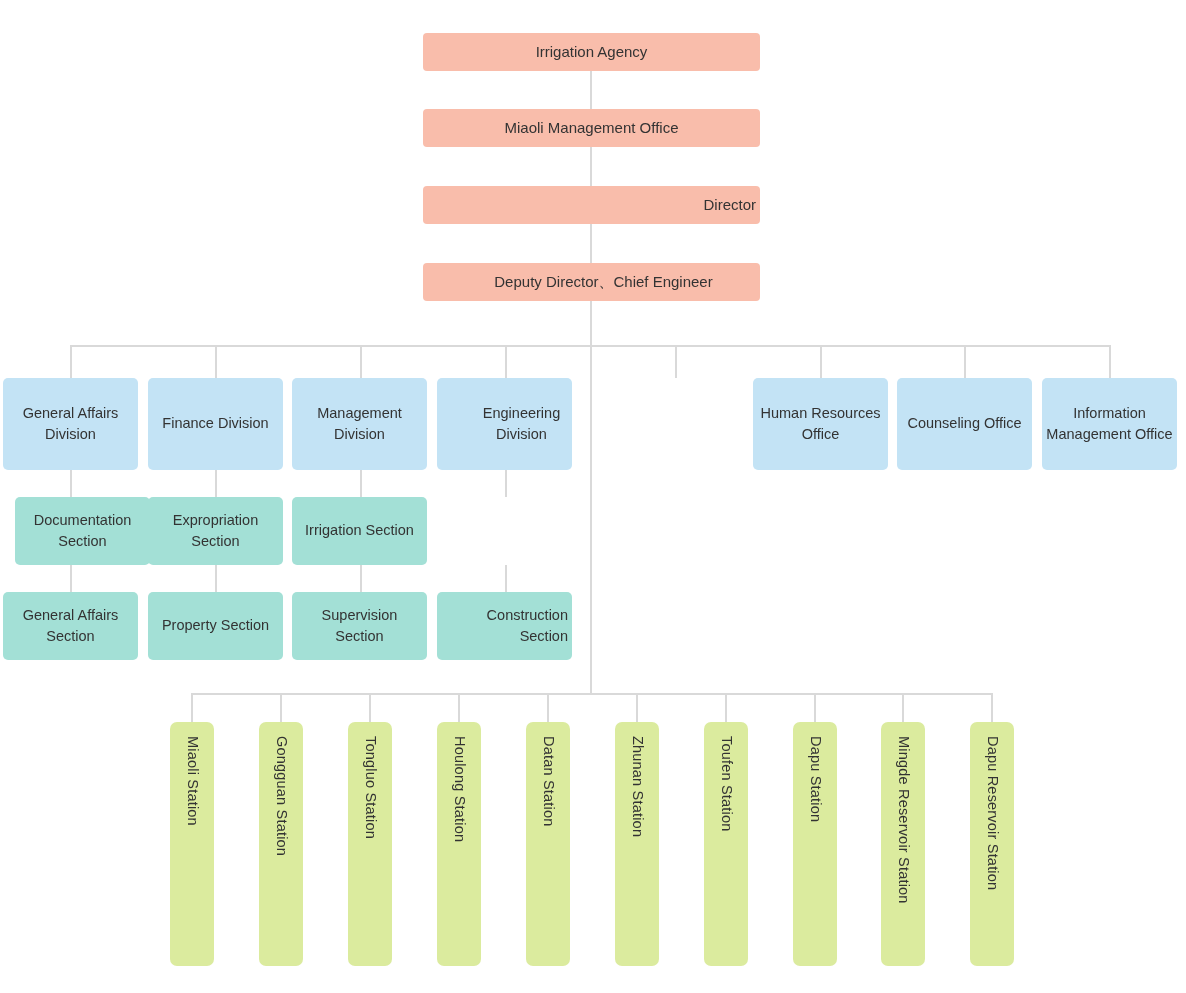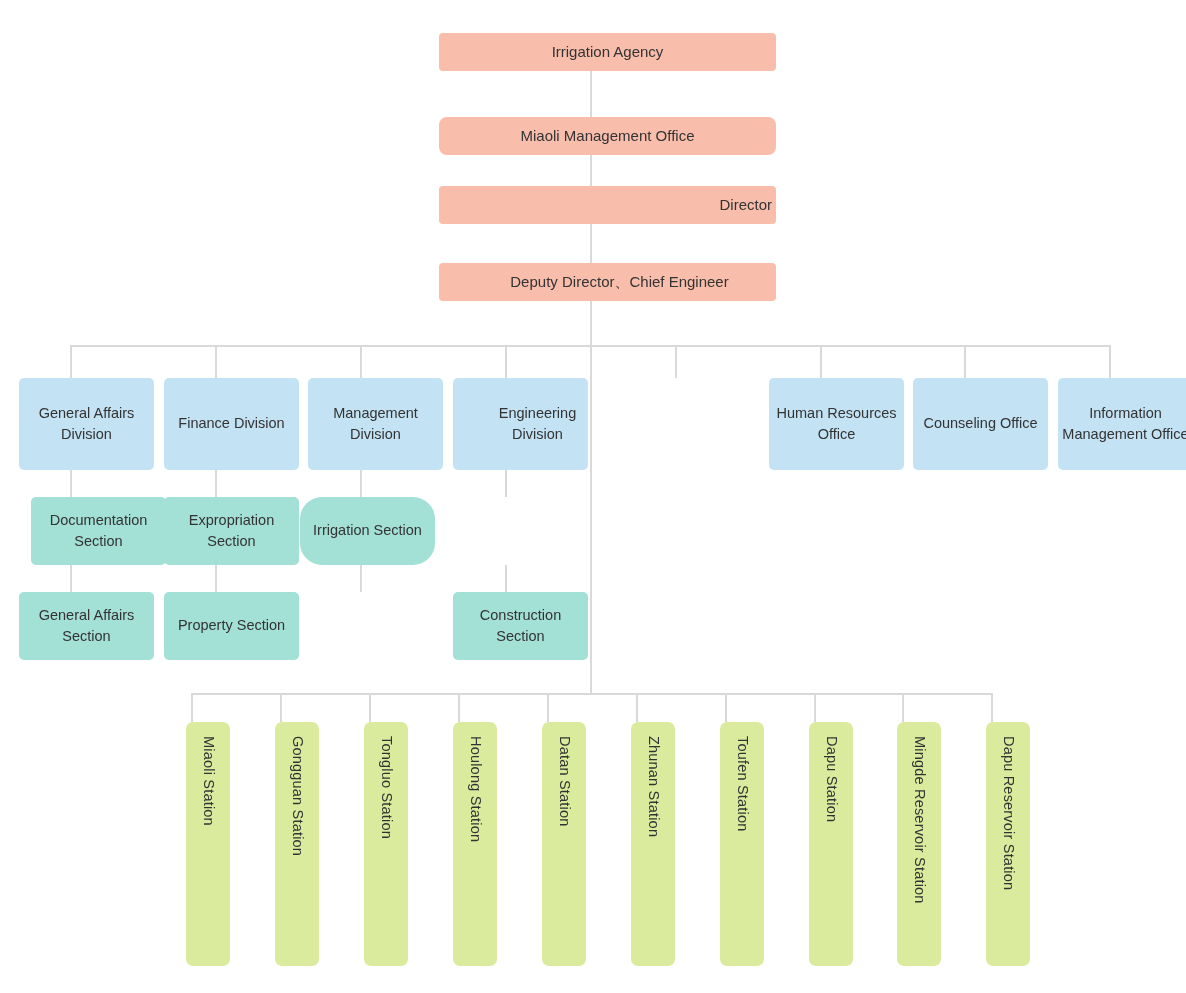--- a/index.html
+++ b/index.html
@@ -28,21 +28,20 @@
     position: absolute;
     box-sizing: border-box;
     display: flex;
     align-items: center;
     justify-content: center;
     text-align: center;
     color: #333333;
     border-radius: 5px;
     line-height: 1.45;
     padding: 2px 4px;
-    margin-left: 16px;
   }
 
   .node-top {
     background: #f9bdab;
     font-size: 15px;
     left: 423px;
     width: 337px;
     height: 38px;
     border-radius: 4px;
   }
@@ -128,21 +127,21 @@
   <div class="line vline" style="left:547px; top:693px; height:29px;"></div>
   <div class="line vline" style="left:636px; top:693px; height:29px;"></div>
   <div class="line vline" style="left:725px; top:693px; height:29px;"></div>
   <div class="line vline" style="left:814px; top:693px; height:29px;"></div>
   <div class="line vline" style="left:902px; top:693px; height:29px;"></div>
   <div class="line vline" style="left:991px; top:693px; height:29px;"></div>
 
   <div class="node node-top" style="top:33px;">
       <span>Irrigation Agency</span>
     </div>
-  <div class="node node-top" style="top:117px;border-radius:8px;">
+  <div class="node node-top" style="top:109px;">
       <span>Miaoli Management Office</span>
     </div>
   <div class="node node-top" style="top:186px;justify-content:flex-end;">
       <span>Director</span>
     </div>
   <div class="node node-top" style="top:263px;padding-left:28px;">
       <span>Deputy Director、Chief Engineer</span>
     </div>
 
   <div class="node node-div" style="left:3px;">
@@ -167,31 +166,34 @@
   <div class="node node-office" style="left:1042px;">
       <span>Information Management Office</span>
     </div>
 
   <div class="node node-sec sec-row1" style="left:15px;">
       <span>Documentation Section</span>
     </div>
   <div class="node node-sec sec-row1" style="left:148px;">
       <span>Expropriation Section</span>
     </div>
-  <div class="node node-sec sec-row1" style="left:284px;border-radius:22px;">
+  <div class="node node-sec sec-row1" style="left:292px;">
       <span>Irrigation Section</span>
     </div>
 
   <div class="node node-sec sec-row2" style="left:3px;">
       <span>General Affairs Section</span>
     </div>
   <div class="node node-sec sec-row2" style="left:148px;">
       <span>Property Section</span>
     </div>
-  <div class="node node-sec sec-row2" style="left:437px;">
+  <div class="node node-sec sec-row2" style="left:292px;">
+      <span>Supervision Section</span>
+    </div>
+  <div class="node node-sec sec-row2" style="left:437px;text-align:right;">
       <span>Construction Section</span>
     </div>
 
   <div class="node node-station" style="left:170px;">
     <span class="vlabel">Miaoli Station</span>
     </div>
   <div class="node node-station" style="left:259px;">
     <span class="vlabel">Gongguan Station</span>
     </div>
   <div class="node node-station" style="left:348px;">

